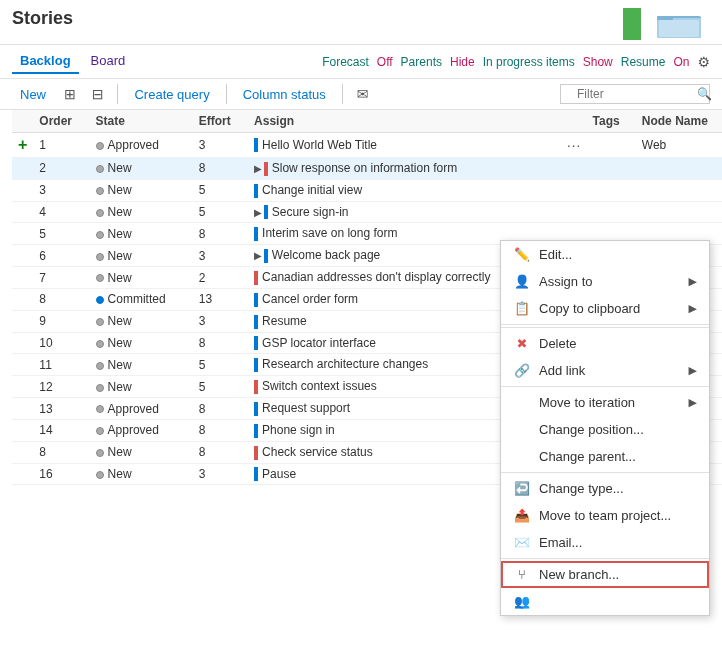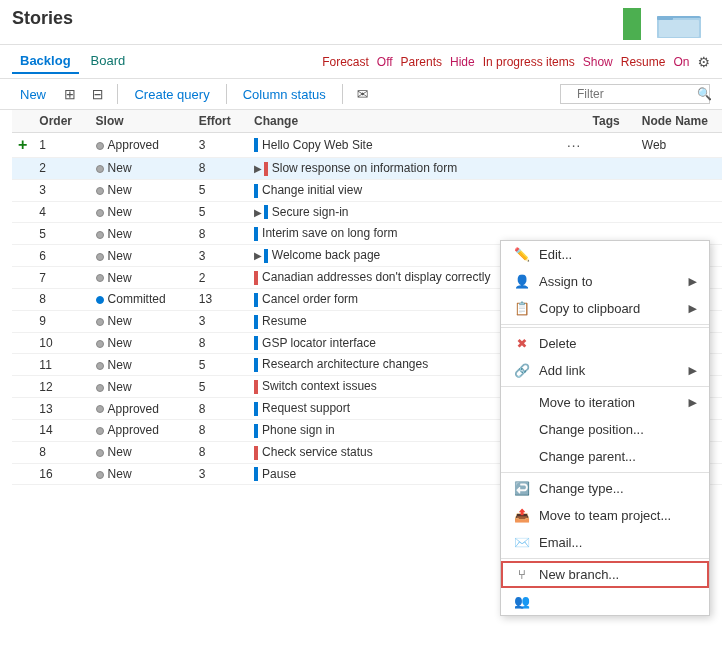--- a/index.html
+++ b/index.html
@@ -42,39 +42,39 @@
     .nav-bar {
       display: flex;
       align-items: center;
       padding: 4px 12px;
       border-bottom: 1px solid #e0e0e0;
       gap: 4px;
     }
     .nav-tab {
       padding: 4px 8px;
       cursor: pointer;
-      color: #0f766e;
+      color: #4c1d95;
       font-size: 13px;
       text-decoration: none;
       border-bottom: 2px solid transparent;
     }
     .nav-tab.active {
       color: #0078d4;
       border-bottom: 2px solid #0078d4;
       font-weight: 600;
     }
     .nav-options {
       margin-left: auto;
       display: flex;
       align-items: center;
       gap: 8px;
       font-size: 12px;
       color: #555;
     }
-    .nav-options span.label { color: #b91c1c; }
+    .nav-options span.label { color: #0f766e; }
     .nav-options span.value { color: #be185d; cursor: pointer; }
     .nav-options .gear-icon {
       cursor: pointer;
       font-size: 14px;
       color: #555;
     }
     .toolbar {
       display: flex;
       align-items: center;
       padding: 4px 12px;
@@ -290,35 +290,35 @@
     <span style="color:#999;font-size:12px;">🔍</span>
   </div>
 </div>
 
 <div class="table-container">
   <table>
     <thead>
       <tr>
         <th style="width:20px;"></th>
         <th>Order</th>
-        <th>Slow</th>
+        <th>State</th>
         <th>Effort</th>
-        <th>Change</th>
+        <th>Assign</th>
         <th style="width:24px;"></th>
         <th>Tags</th>
         <th>Node Name</th>
       </tr>
     </thead>
     <tbody id="table-body">
     <tr>
           <td><span class="add-icon">+</span></td>
           <td>1</td>
           <td><span class="state-dot dot-grey"></span><span>Approved</span></td>
           <td>3</td>
-          <td><span class="effort-bar bar-blue"></span><span>Hello Copy Web Site</span></td>
+          <td><span class="effort-bar bar-blue"></span><span>Hello World Web Title</span></td>
           <td><span class="dots-icon">···</span></td>
           <td></td>
           <td>Web</td>
         </tr>
         <tr class="highlighted">
           <td></td>
           <td>2</td>
           <td><span class="state-dot dot-grey"></span><span>New</span></td>
           <td>8</td>
           <td><span class="expand-icon">▶</span><span class="effort-bar bar-red"></span><span>Slow response on information form</span></td>

